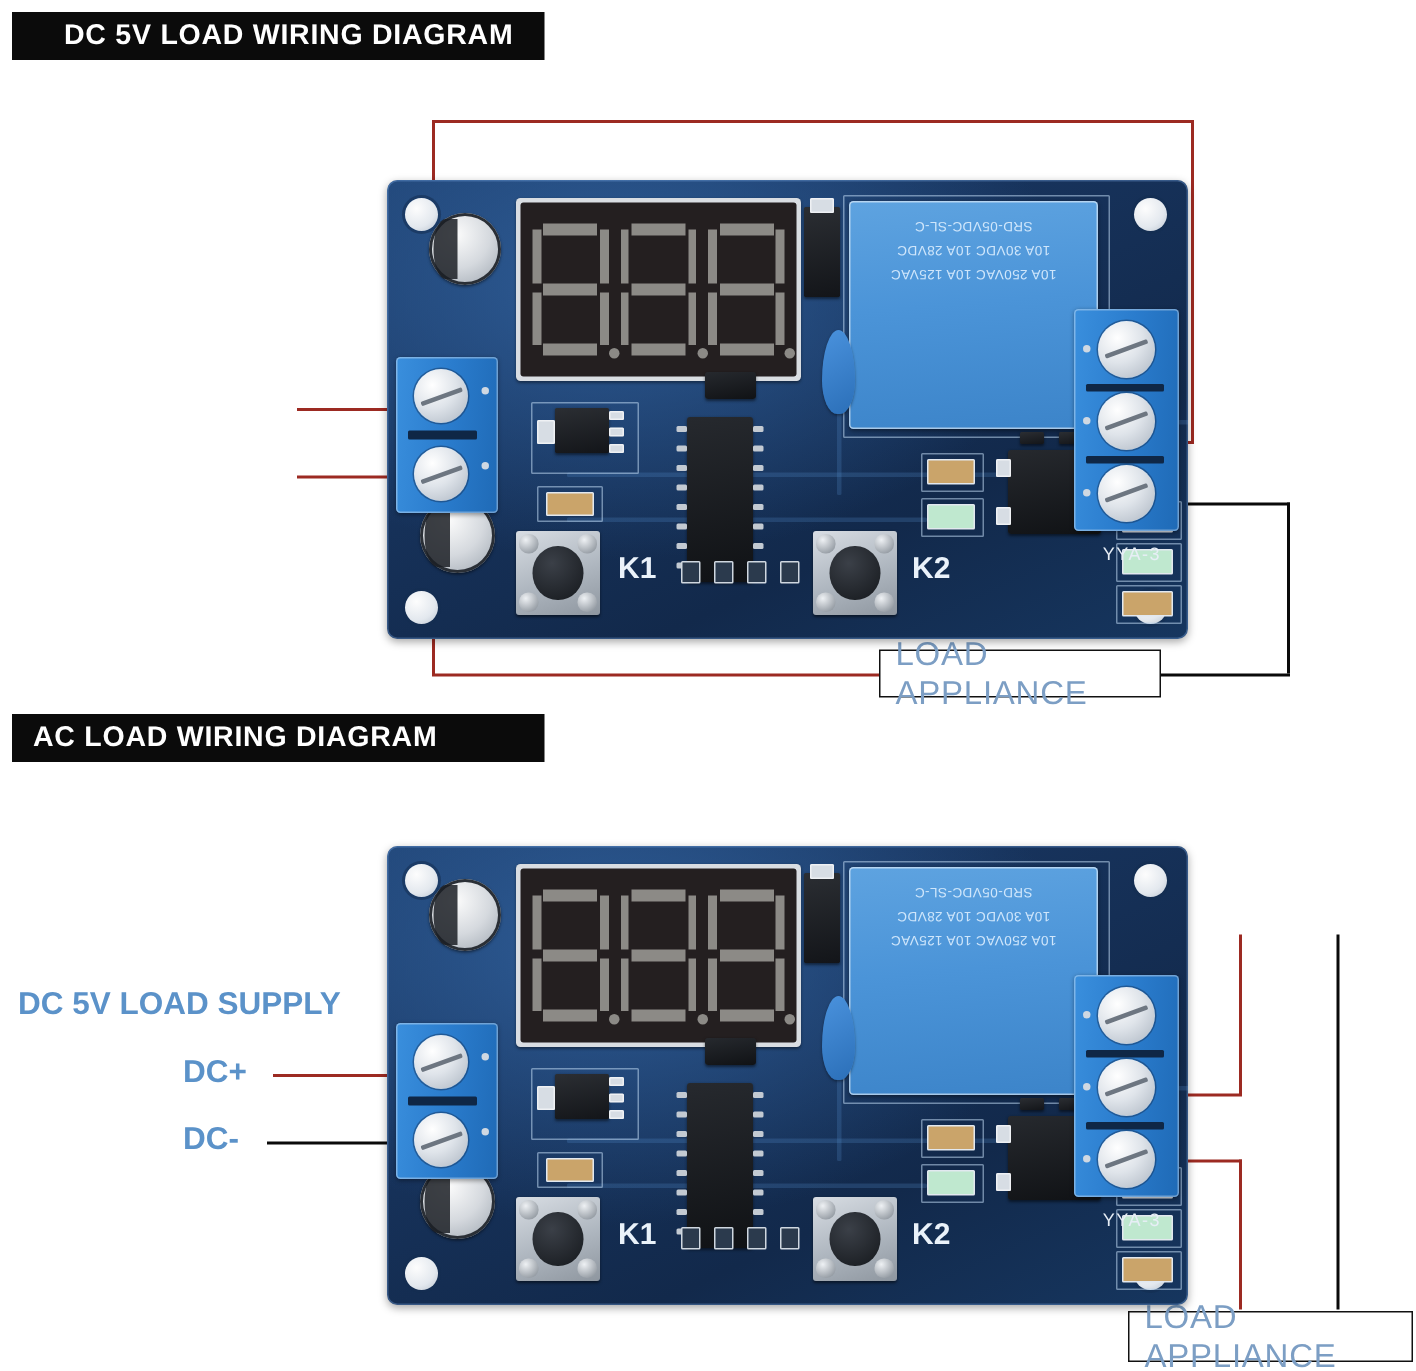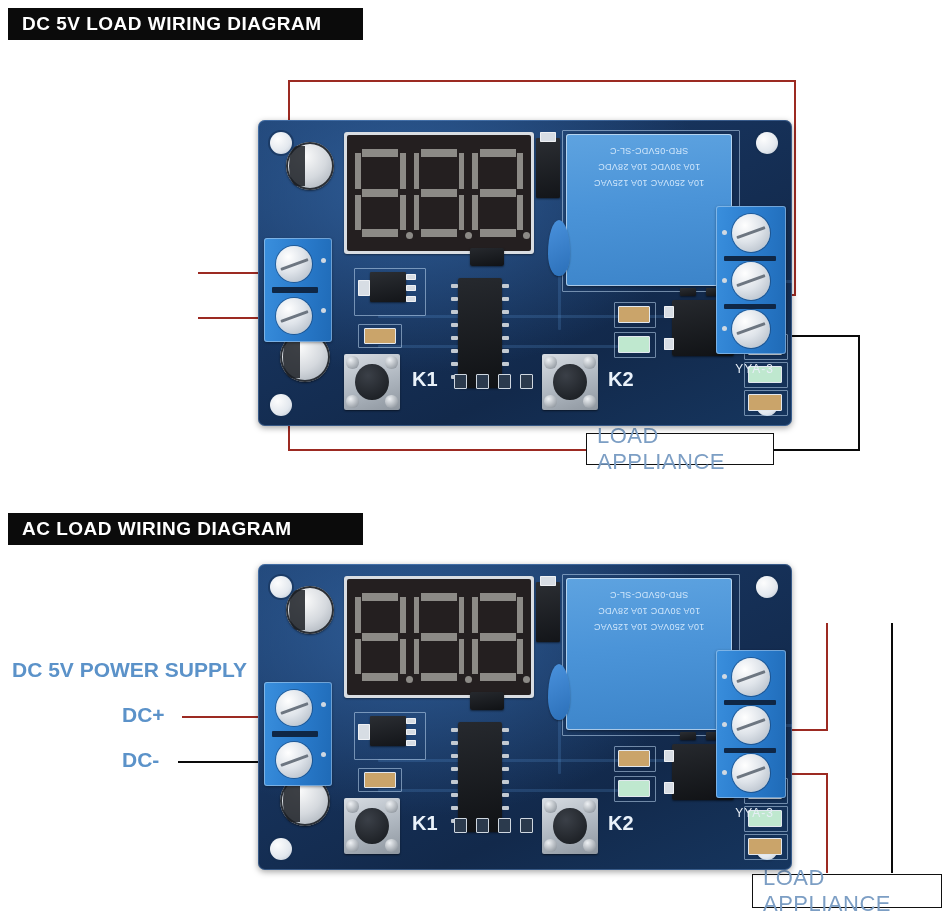--- a/index.html
+++ b/index.html
@@ -112,21 +112,21 @@
   .silk{position:absolute;border:1px solid rgba(190,215,240,.55);border-radius:1px;}
   .vdot{position:absolute;width:5px;height:5px;border-radius:50%;background:#cfd8e2;}
   .blue-cap{position:absolute;border-radius:50% 50% 46% 46%/60% 60% 40% 40%;
             background:linear-gradient(150deg,#4a92dd,#2b6fb8);
             box-shadow:0 1px 2px rgba(0,0,0,.4);}
   .trace{position:absolute;background:rgba(90,150,215,.22);border-radius:1px;}
 </style>
 </head>
 <body>
 
-<div class="banner" style="left:8px;top:8px;width:355px;height:32px;">
+<div class="banner" style="left:8px;top:8px;width:355px;height:32px;justify-content:center;">
   <span>DC 5V LOAD WIRING DIAGRAM</span>
 </div>
 
 <div class="wire v red" style="left:288px;top:80px;height:200px;"></div>
 <div class="wire h red" style="left:288px;top:80px;width:508px;"></div>
 <div class="wire v red" style="left:794px;top:80px;height:215px;"></div>
 <div class="wire h red" style="left:762px;top:294px;width:34px;"></div>
 
 <div class="wire h red" style="left:198px;top:272px;width:92px;"></div>
 
@@ -293,25 +293,25 @@
       <i class="p4"></i>
   </div>
   <div class="key-label" style="left:350px;top:248px;">K2</div>
 
   <div class="smd" style="left:196px;top:254px;width:11px;height:13px;"></div>
   <div class="smd" style="left:218px;top:254px;width:11px;height:13px;"></div>
   <div class="smd" style="left:240px;top:254px;width:11px;height:13px;"></div>
   <div class="smd" style="left:262px;top:254px;width:11px;height:13px;"></div>
 </div>
 
-<div class="banner" style="left:8px;top:513px;width:355px;height:32px;">
+<div class="banner" style="left:8px;top:476px;width:355px;height:32px;">
   <span>AC LOAD WIRING DIAGRAM</span>
 </div>
 
-<div class="plain-label" style="left:12px;top:658px;font-size:21px;">DC 5V POWER SUPPLY</div>
+<div class="plain-label" style="left:12px;top:658px;font-size:21px;">DC 5V LOAD SUPPLY</div>
 <div class="plain-label" style="left:122px;top:703px;font-size:21px;">DC+</div>
 <div class="plain-label" style="left:122px;top:748px;font-size:21px;">DC-</div>
 
 <div class="wire h red" style="left:182px;top:716px;width:110px;"></div>
 <div class="wire h black" style="left:178px;top:761px;width:114px;"></div>
 
 <div class="wire h red" style="left:762px;top:729px;width:66px;"></div>
 <div class="wire v red" style="left:826px;top:623px;height:107px;"></div>
 <div class="wire h red" style="left:762px;top:773px;width:66px;"></div>
 <div class="wire v red" style="left:826px;top:773px;height:100px;"></div>

